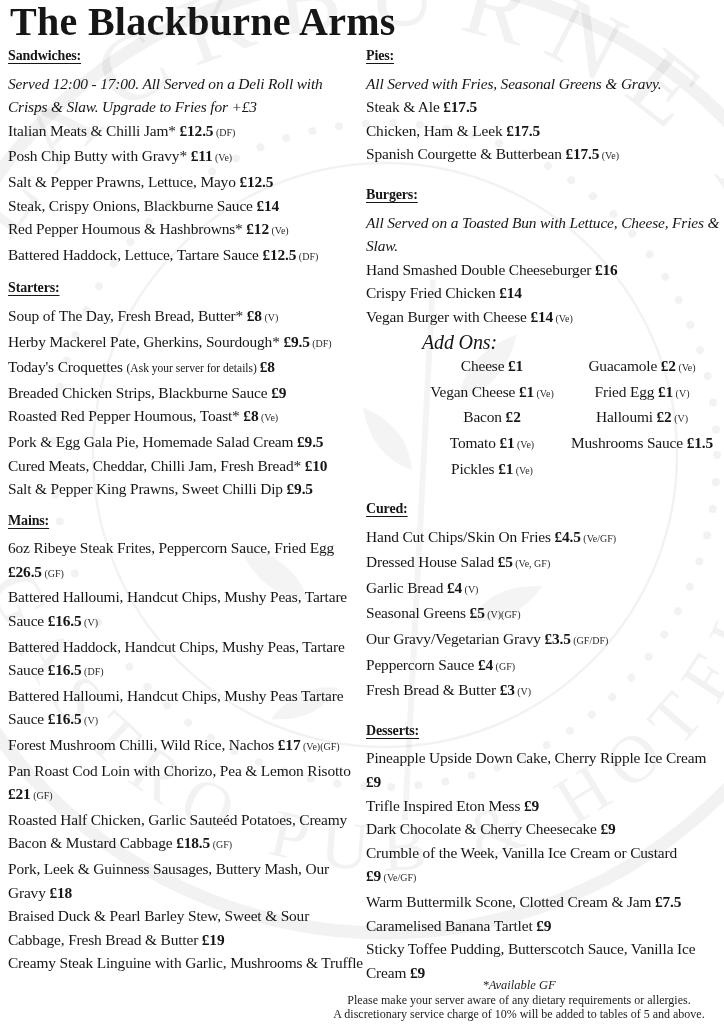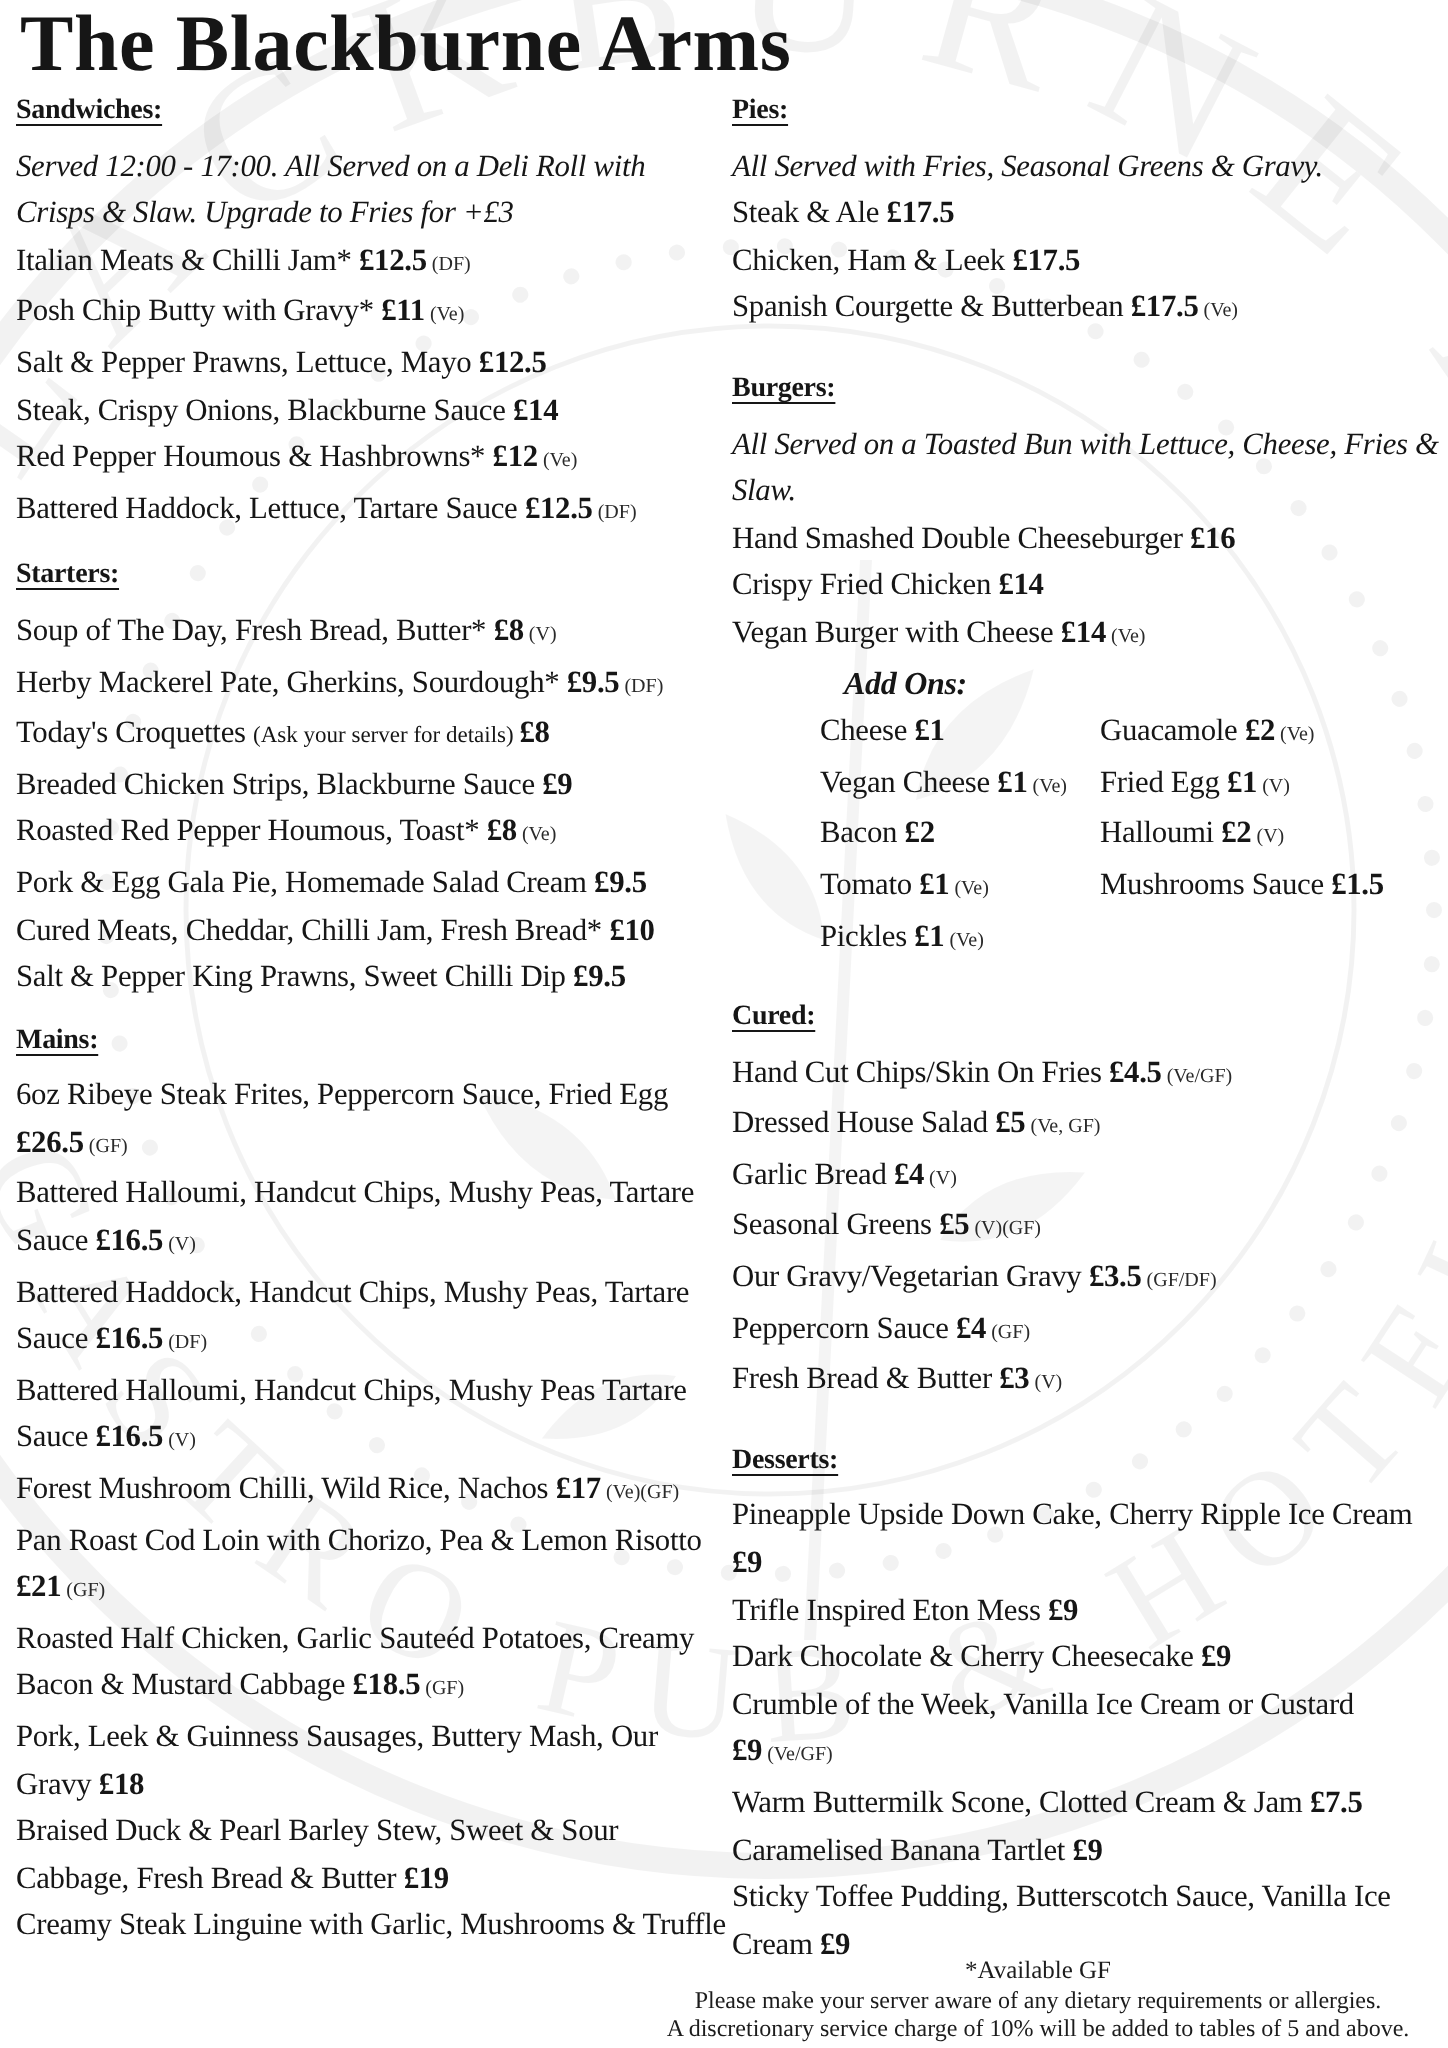--- a/index.html
+++ b/index.html
@@ -30,32 +30,32 @@
   }
   .col .sec:first-child .sec-h { margin-top: 0; }
   .col-right .sec-h { margin-top: 15px; }
   .col-right .sec:first-child .sec-h { margin-top: 0; }
   .desc { font-style: italic; margin: 0; }
   .item { margin: 0; }
   .price { font-weight: bold; white-space: nowrap; }
   .tag { font-size: 10px; letter-spacing: 0; color: #2a2a2a; white-space: nowrap; }
   .note { font-size: 11.5px; letter-spacing: 0; }
   .addons-h {
-    font-size: 16px; font-weight: bold; font-style: italic;
+    font-size: 20px; font-weight: normal; font-style: italic;
     margin: 0 0 0 56px; line-height: 23.6px;
   }
   .addon-grid {
-    margin-left: 44px;
-    display: grid; grid-template-columns: 140px auto;
+    margin-left: 56px;
+    display: grid; grid-template-columns: 140px auto; text-align: center;
   }
   .footer {
     position: absolute; left: 318px; bottom: 2px; width: 402px; z-index: 1;
     text-align: center; font-size: 12px; line-height: 14.6px; color: #1c1c1c;
   }
-  .footer .f1 { font-size: 12.5px; }
+  .footer .f1 { font-size: 12.5px; font-style: italic; }
 </style>
 </head>
 <body>
 
 <svg id="wm" width="724" height="1024" viewBox="0 0 724 1024" aria-hidden="true">
   <defs>
     <path id="arcTop" d="M -45 455 A 430 430 0 0 1 815 455"></path>
     <path id="arcBot" d="M -30 455 A 415 415 0 0 0 800 455"></path>
   </defs>
   <g fill="none" stroke="rgba(0,0,0,0.05)">

